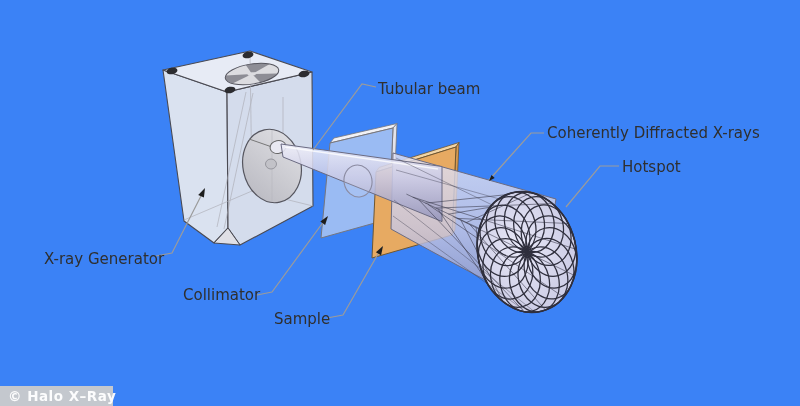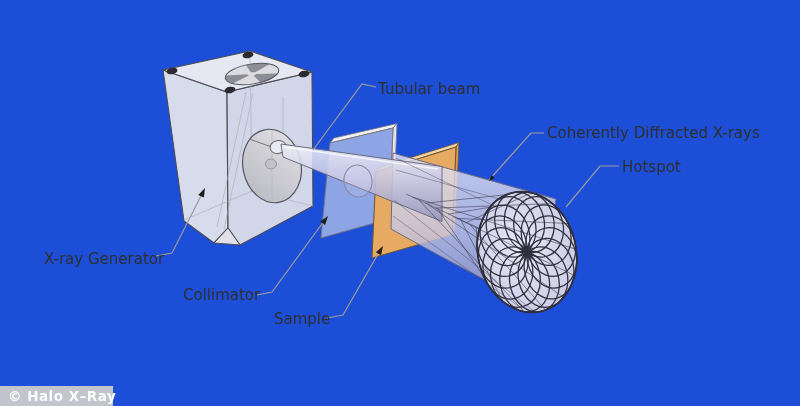--- a/index.html
+++ b/index.html
@@ -1,16 +1,16 @@
 <!DOCTYPE html>
 <html><head>
 <meta charset="utf-8">
 <style>
   html,body{margin:0;padding:0;background:#ffffff;}
-  .stage{position:relative;width:800px;height:406px;background:#1d4ed8;overflow:hidden;}
+  .stage{position:relative;width:800px;height:406px;background:#3b82f6;overflow:hidden;}
   svg{display:block;}
   text{font-family:"DejaVu Sans","Liberation Sans",sans-serif;}
   .lbl{font-size:15px;}
   .wm{font-size:13.5px;font-weight:bold;letter-spacing:.5px;}
 </style>
 </head>
 <body>
 
 <div class="stage">
 <svg width="800" height="406" viewBox="0 0 800 406" xmlns="http://www.w3.org/2000/svg">

